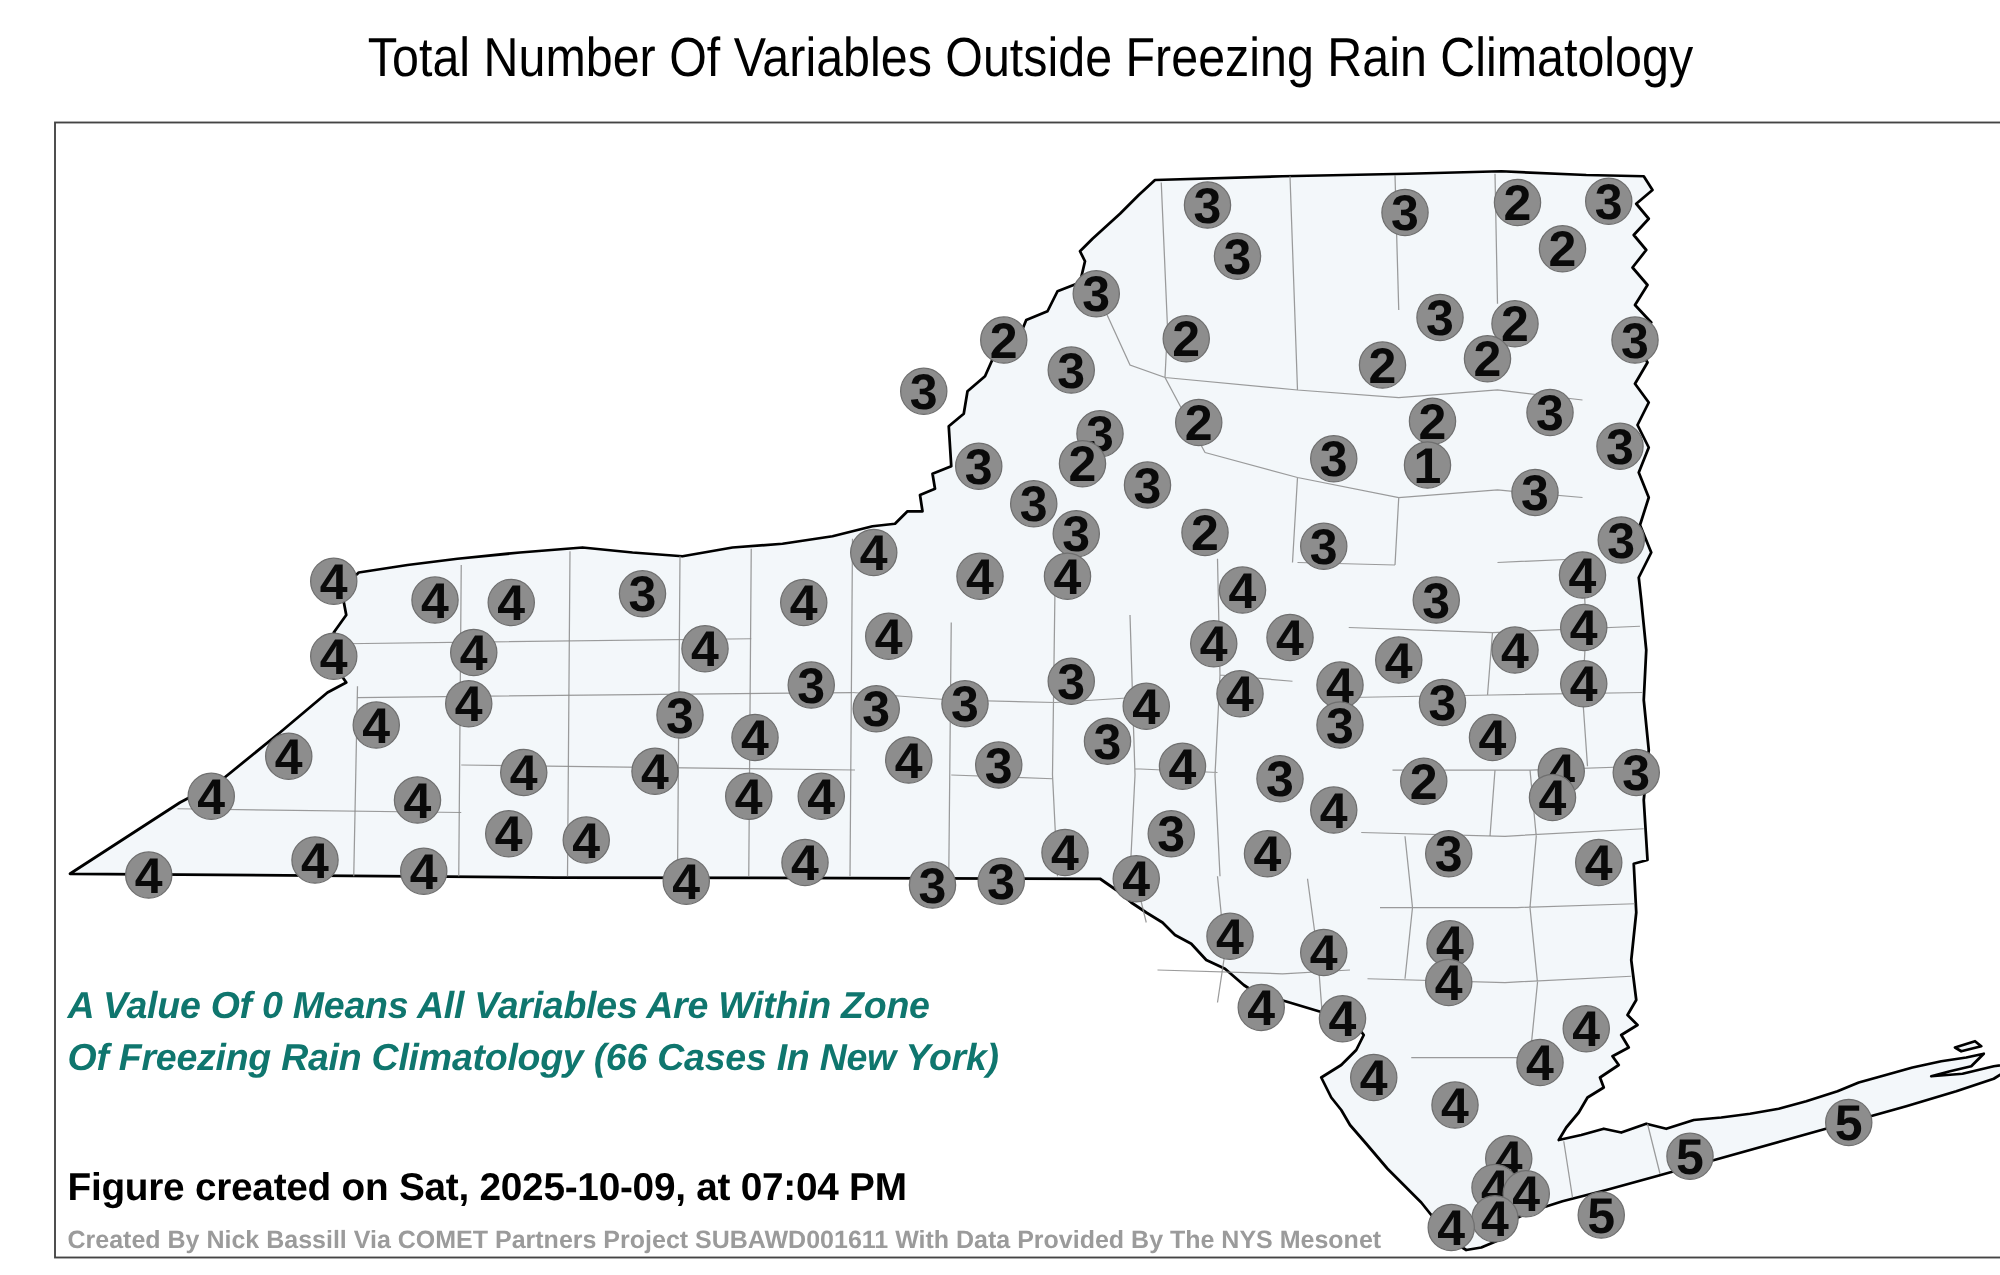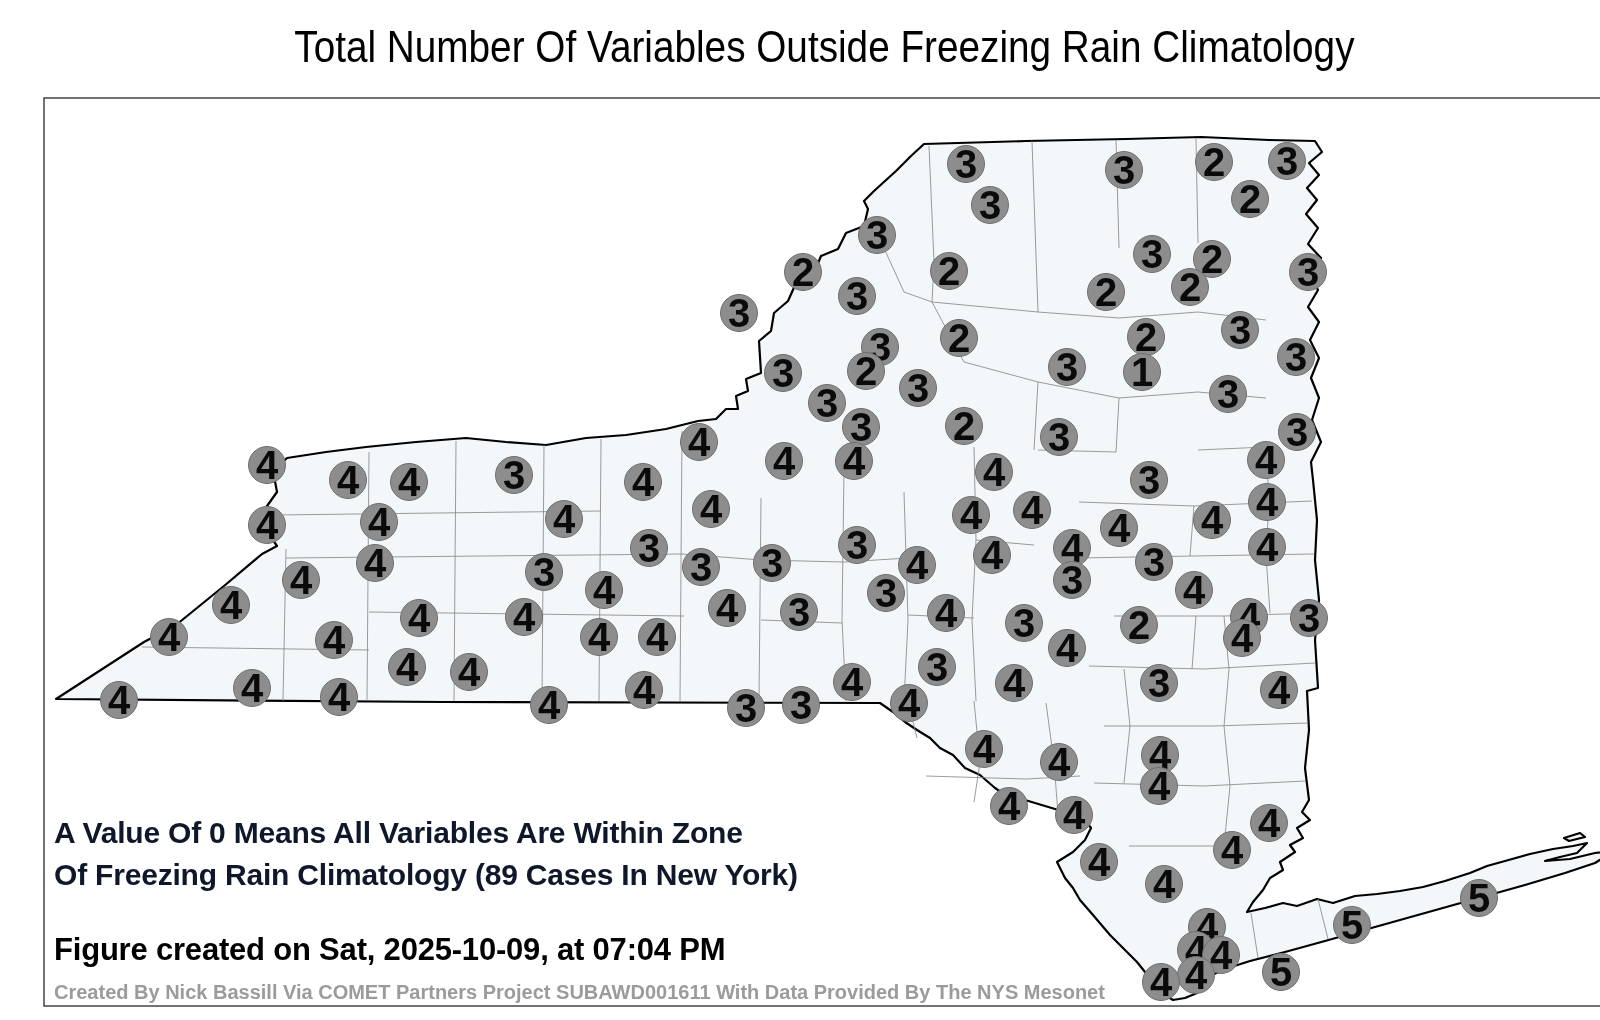--- a/index.html
+++ b/index.html
@@ -16,22 +16,22 @@
   #page{position:relative;width:1600px;height:1020px;background:#ffffff;overflow:hidden;
         font-family:"Liberation Sans",sans-serif;margin-left:24px;}
   #title{position:absolute;left:0;top:22px;width:1600px;text-align:center;
          font-size:44px;font-weight:400;color:#000;white-space:nowrap;}
   #title .squeeze{display:inline-block;transform:scaleX(0.88);transform-origin:50% 50%;}
   #map-svg{position:absolute;left:0;top:0;}
   .marker-circle{fill:var(--marker-fill);stroke:var(--marker-stroke);stroke-width:1;}
   .marker-label{font-family:"Liberation Sans",sans-serif;font-weight:bold;font-size:40px;
                 fill:var(--marker-text);text-anchor:middle;}
   .county{fill:none;stroke:var(--county-line);stroke-width:1;opacity:.85;}
-  #annotation{position:absolute;left:30px;top:812px;font-size:30px;font-weight:bold;
-              color:#0f172a;line-height:42px;letter-spacing:-0.2px;white-space:nowrap;}
+  #annotation{position:absolute;left:30px;top:784px;font-size:30px;font-weight:bold;
+              color:#0f766e;line-height:42px;letter-spacing:-0.2px;white-space:nowrap;font-style:italic;}
   #figure-created{position:absolute;left:30px;top:932px;font-size:31px;font-weight:bold;
                   color:#000;white-space:nowrap;letter-spacing:-0.2px;}
   #credit{position:absolute;left:30px;top:981px;font-size:20px;font-weight:bold;
           color:var(--credit-text);white-space:nowrap;}
 </style>
 </head>
 <body>
 
 <div id="page">
 
@@ -541,20 +541,20 @@
         </g>
         <g>
           <circle cx="1455" cy="898" r="18.5" class="marker-circle"></circle>
           <text x="1455" y="912" class="marker-label">5</text>
         </g>
       </g>
   </svg>
 
   <div id="annotation">
     <div>A Value Of 0 Means All Variables Are Within Zone</div>
-    <div>Of Freezing Rain Climatology (89 Cases In New York)</div>
+    <div>Of Freezing Rain Climatology (66 Cases In New York)</div>
   </div>
 
   <div id="figure-created">Figure created on Sat, 2025-10-09, at 07:04 PM</div>
 
   <div id="credit">Created By Nick Bassill Via COMET Partners Project SUBAWD001611 With Data Provided By The NYS Mesonet</div>
 
 </div>
 
 </body></html>

